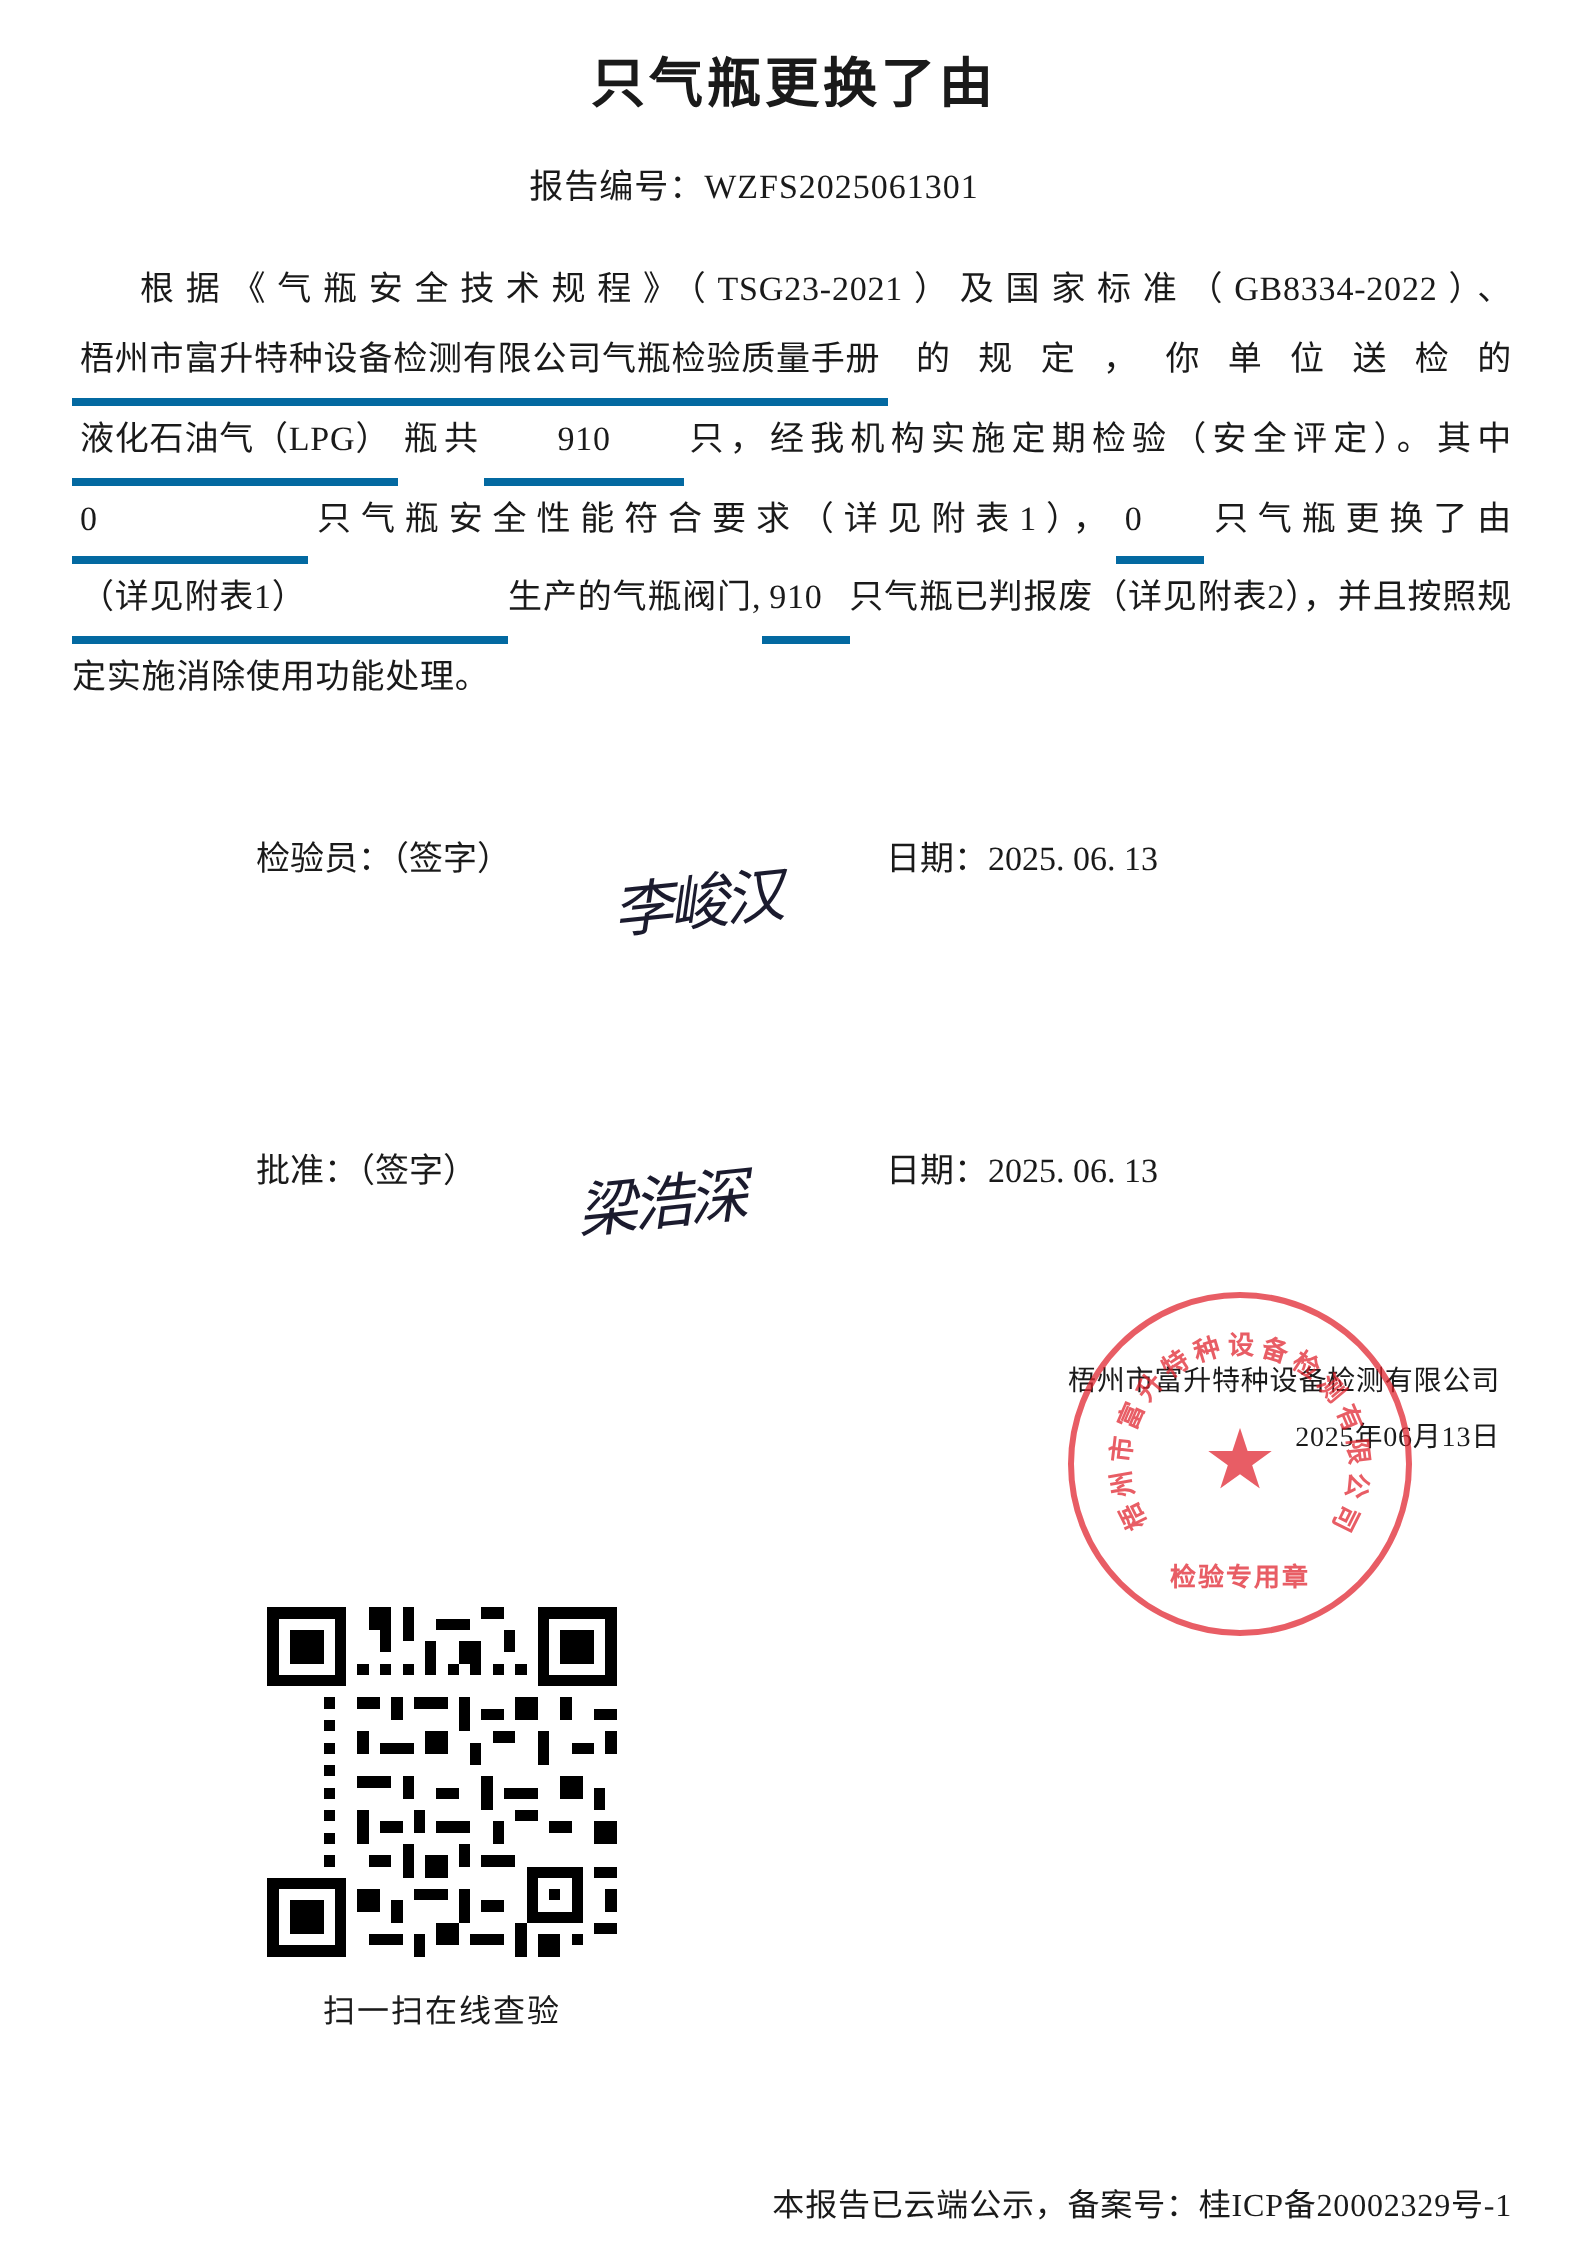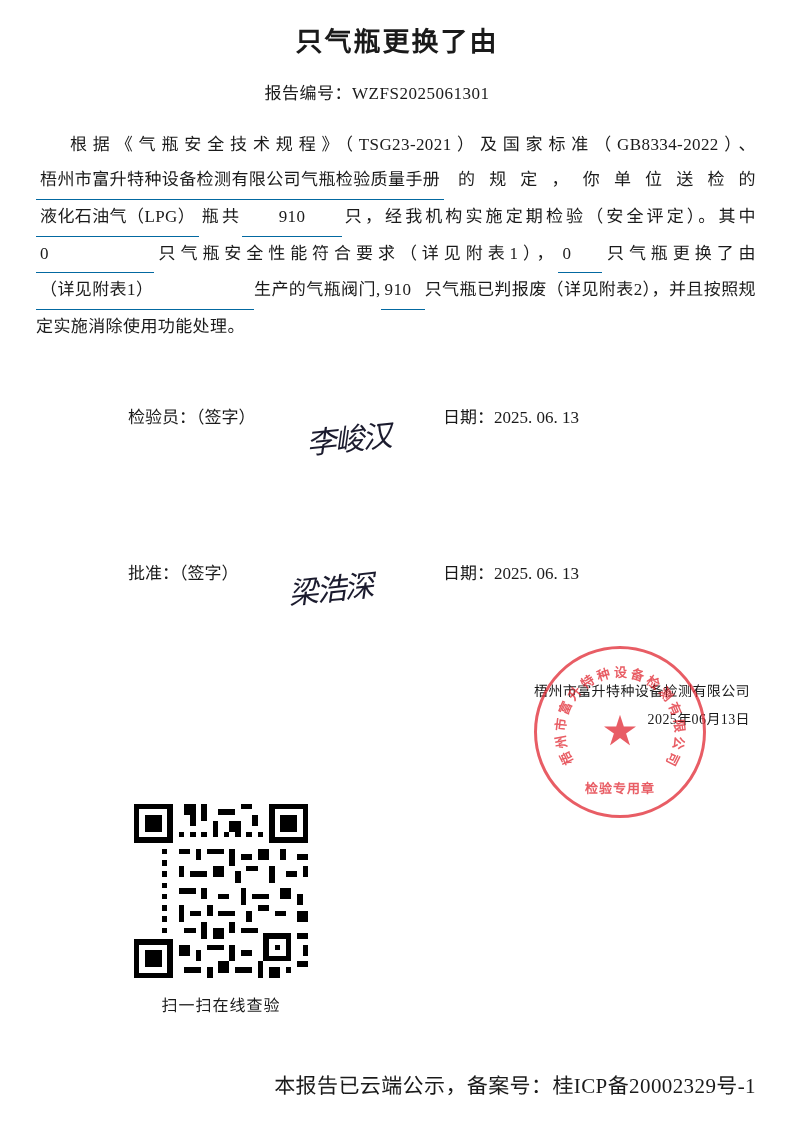--- a/index.html
+++ b/index.html
@@ -54,21 +54,21 @@
     margin: 24px 38px 0 36px;
     font-size: 17px;
     line-height: 2.05;
     text-align: justify;
     letter-spacing: 0.4px;
   }
   .indent {
     padding-left: 34px;
   }
   .ul {
-    border-bottom: 1px solid #0369a1;
+    border-bottom: 4px solid #0369a1;
     padding: 0 4px 1px 4px;
     display: inline-block;
   }
   .ul-w1 { min-width: 230px; text-align: left; }
   .ul-w2 { min-width: 130px; text-align: right; }
   .ul-w3 { min-width: 92px; text-align: center; }
   .ul-w4 { min-width: 110px; text-align: left; }
   .ul-w5 { min-width: 36px; text-align: left; }
   .ul-w6 { min-width: 210px; text-align: left; }
   .ul-w7 { min-width: 36px; text-align: left; }
@@ -177,22 +177,22 @@
   }
   .qr-caption {
     font-size: 16px;
     margin-top: 8px;
     letter-spacing: 1px;
   }
 
   .footer {
     position: absolute;
     right: 38px;
-    bottom: 24px;
-    font-size: 21px;
+    bottom: 10px;
+    font-size: 16px;
     letter-spacing: 0.4px;
     margin-left: 32px;
   }
 </style>
 </head>
 <body>
 
 <div class="page">
 
   <div class="doc-title">只气瓶更换了由</div>

